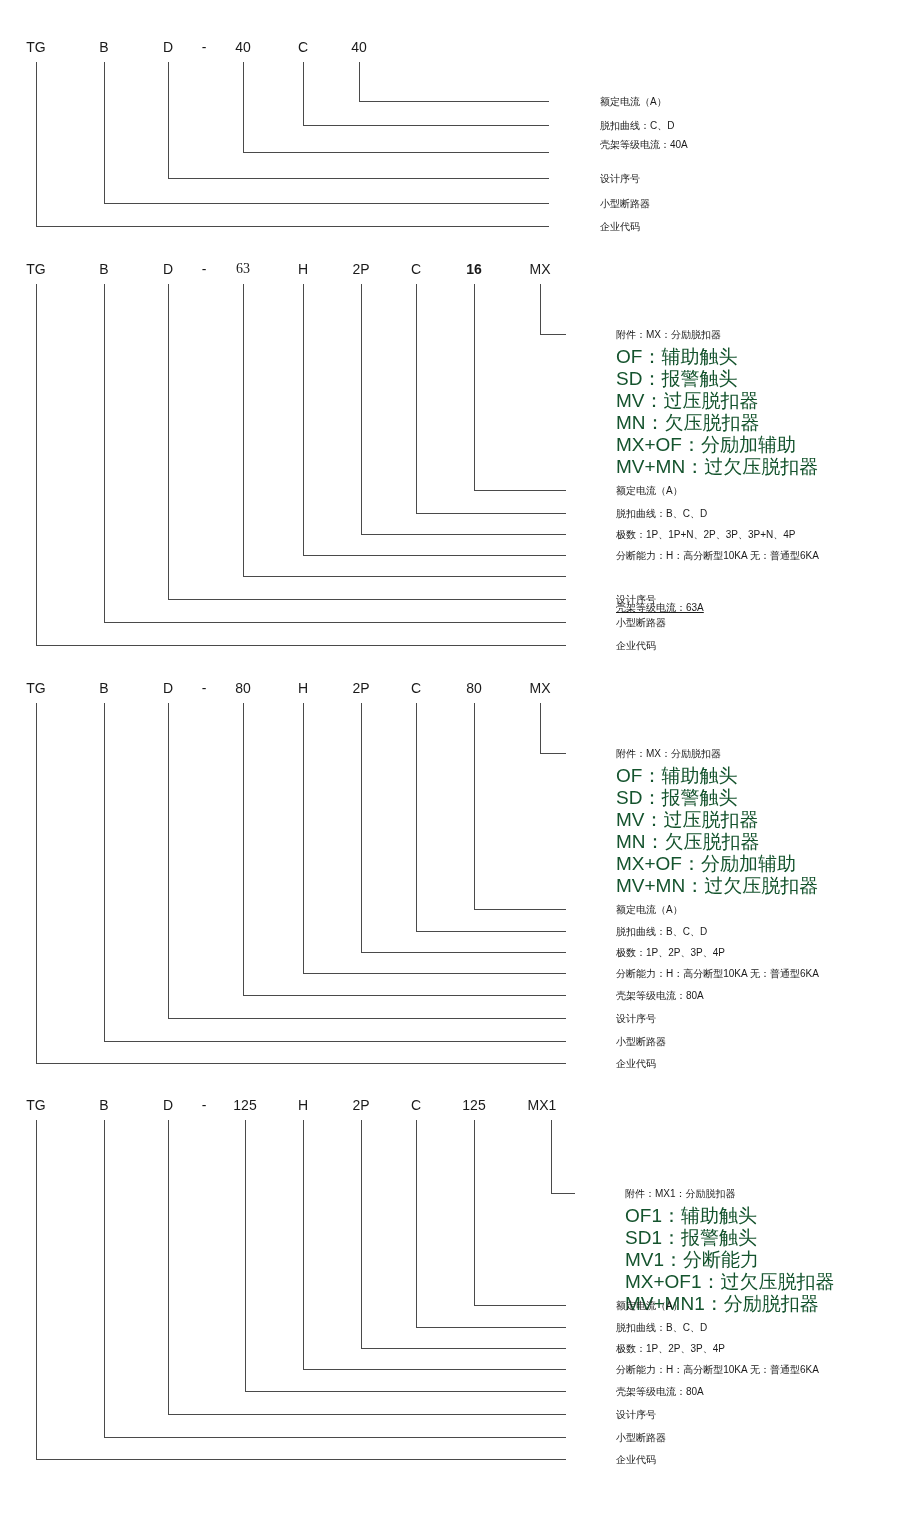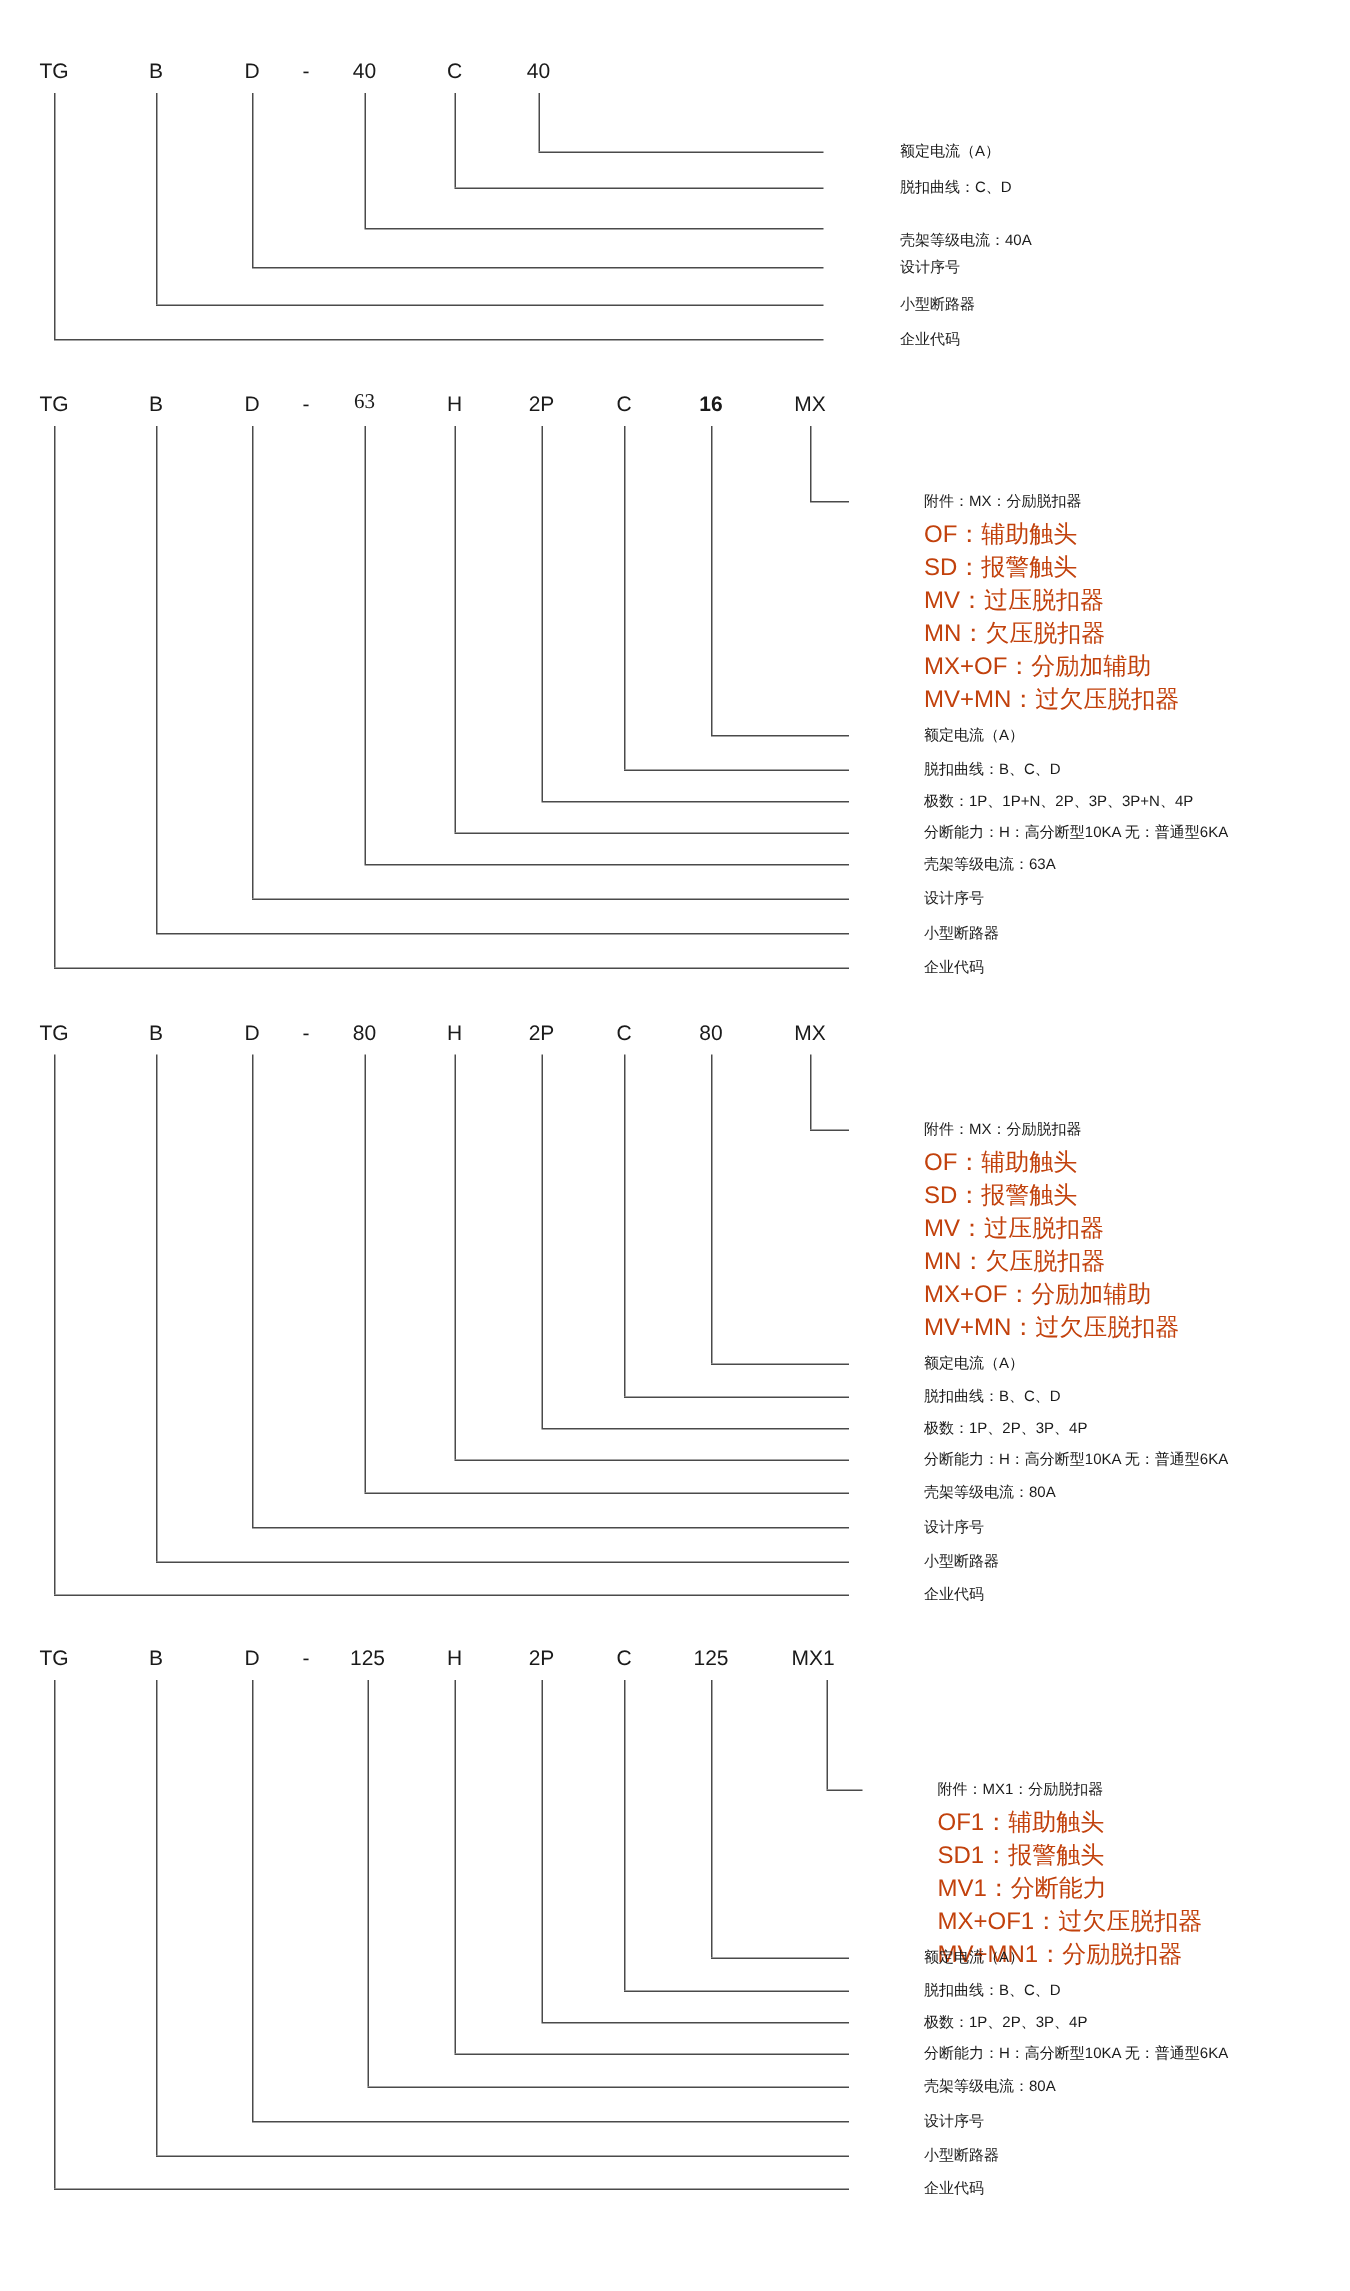--- a/index.html
+++ b/index.html
@@ -57,24 +57,24 @@
   .label {
     position: absolute;
     font-size: 10px;
     line-height: 19px;
     white-space: nowrap;
     color: #1a1a1a;
     margin-left: 44px;
   }
   .sublabel {
     position: absolute;
-    font-size: 16px;
+    font-size: 19px;
     line-height: 22px;
     white-space: nowrap;
-    color: #c2410c;
+    color: #14532d;
   }
 </style>
 </head>
 <body>
 
 <div class="canvas">
 
   <div class="block" style="top:0;height:250px;">
 
     <div class="code-row" style="top:36px;">
@@ -100,21 +100,21 @@
     <div class="hline" style="left:168px;top:178px;width:381px;"></div>
 
     <div class="vline" style="left:104px;top:62px;height:141px;"></div>
     <div class="hline" style="left:104px;top:203px;width:445px;"></div>
 
     <div class="vline" style="left:36px;top:62px;height:164px;"></div>
     <div class="hline" style="left:36px;top:226px;width:513px;"></div>
 
     <span class="label" style="left:556px;top:92px;">额定电流（A）</span>
     <span class="label" style="left:556px;top:116px;">脱扣曲线：C、D</span>
-    <span class="label" style="left:556px;top:151px;">壳架等级电流：40A</span>
+    <span class="label" style="left:556px;top:135px;">壳架等级电流：40A</span>
     <span class="label" style="left:556px;top:169px;">设计序号</span>
     <span class="label" style="left:556px;top:194px;">小型断路器</span>
     <span class="label" style="left:556px;top:217px;">企业代码</span>
   </div>
 
   <div class="block" style="top:0;height:680px;">
 
     <div class="code-row" style="top:258px;">
       <span class="code-seg" style="left:36px;">TG</span>
       <span class="code-seg" style="left:104px;">B</span>
@@ -160,21 +160,21 @@
     <span class="sublabel" style="left:616px;top:368px;">SD：报警触头</span>
     <span class="sublabel" style="left:616px;top:390px;">MV：过压脱扣器</span>
     <span class="sublabel" style="left:616px;top:412px;">MN：欠压脱扣器</span>
     <span class="sublabel" style="left:616px;top:434px;">MX+OF：分励加辅助</span>
     <span class="sublabel" style="left:616px;top:456px;">MV+MN：过欠压脱扣器</span>
 
     <span class="label" style="left:572px;top:481px;">额定电流（A）</span>
     <span class="label" style="left:572px;top:504px;">脱扣曲线：B、C、D</span>
     <span class="label" style="left:572px;top:525px;">极数：1P、1P+N、2P、3P、3P+N、4P</span>
     <span class="label" style="left:572px;top:546px;">分断能力：H：高分断型10KA  无：普通型6KA</span>
-    <span class="label" style="left:572px;top:567px;">壳架等级电流：63A</span>
+    <span class="label" style="left:572px;top:598px;text-decoration:underline;">壳架等级电流：63A</span>
     <span class="label" style="left:572px;top:590px;">设计序号</span>
     <span class="label" style="left:572px;top:613px;">小型断路器</span>
     <span class="label" style="left:572px;top:636px;">企业代码</span>
   </div>
 
   <div class="block" style="top:0;height:1090px;">
 
     <div class="code-row" style="top:677px;">
       <span class="code-seg" style="left:36px;">TG</span>
       <span class="code-seg" style="left:104px;">B</span>

